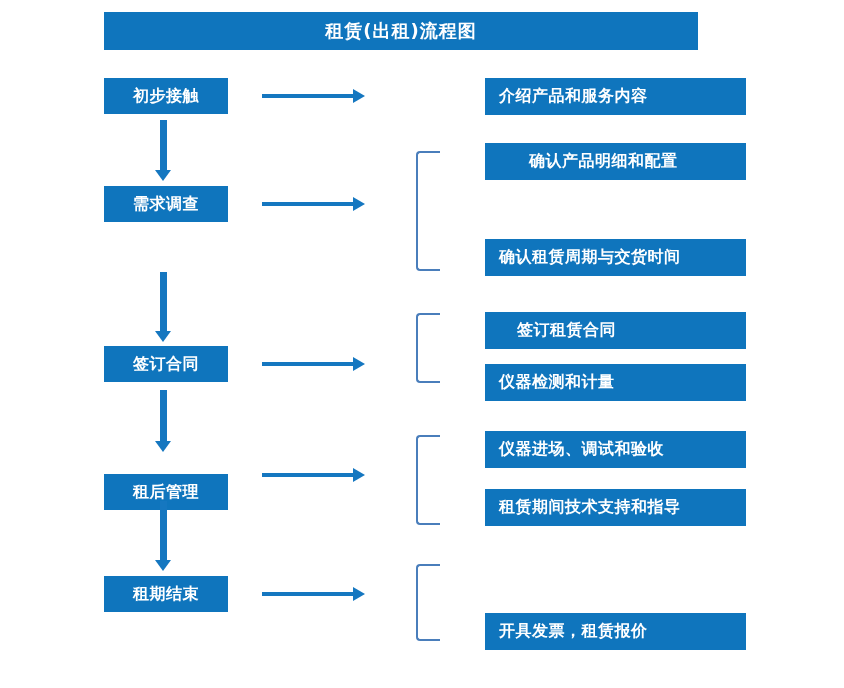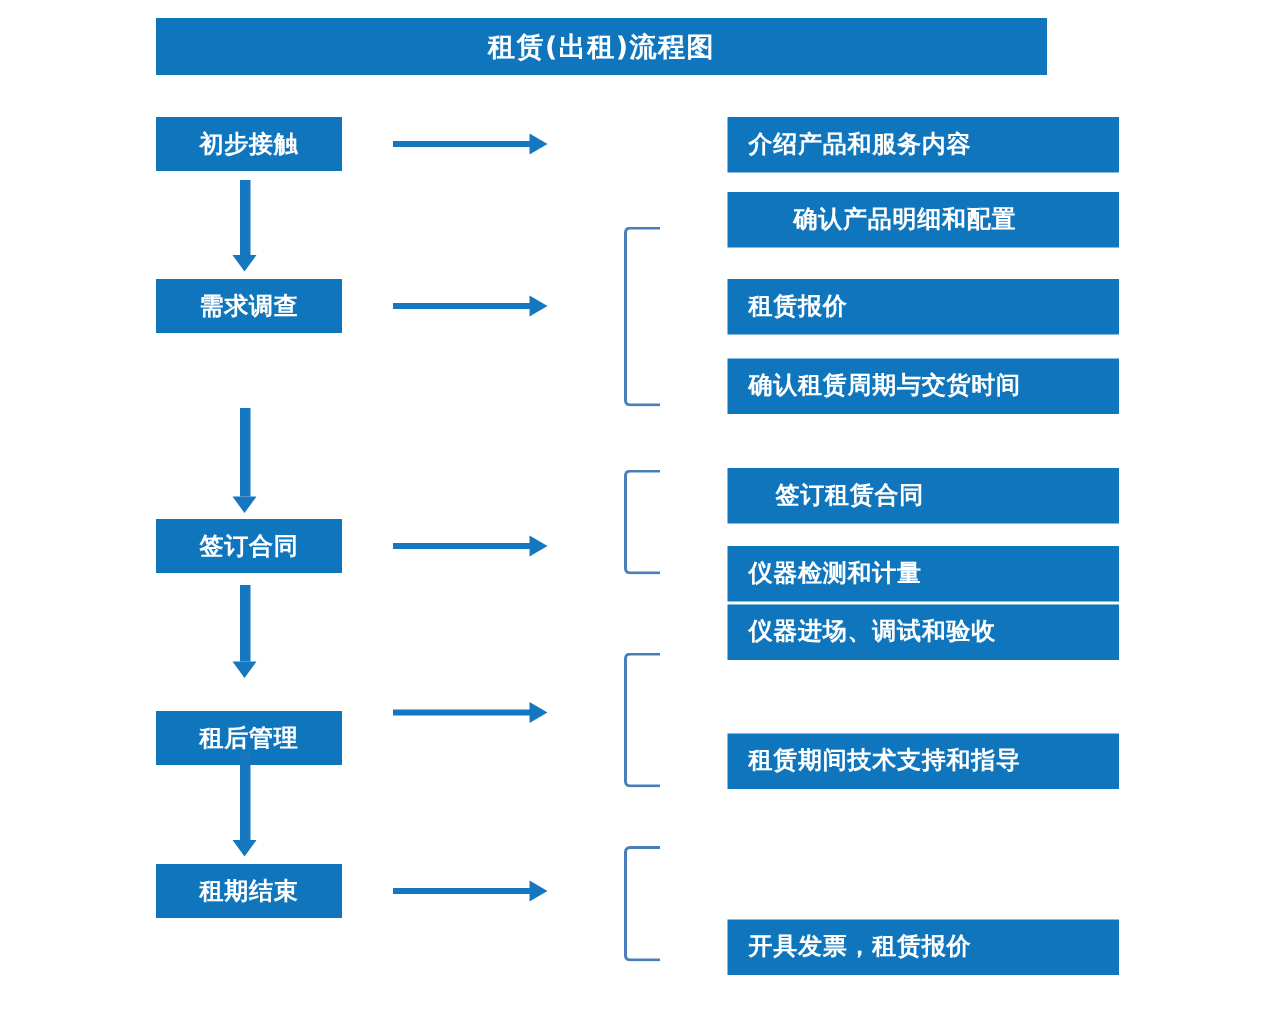--- a/index.html
+++ b/index.html
@@ -196,30 +196,29 @@
   <div class="bracket" style="top:151px; height:120px;"></div>
 
   <div class="bracket" style="top:313px; height:70px;"></div>
 
   <div class="bracket" style="top:435px; height:90px;"></div>
 
   <div class="bracket" style="top:564px; height:77px;"></div>
 
   <div class="detail-box" style="top:78px;">介绍产品和服务内容</div>
 
-  <div class="detail-box" style="top:128px;padding-left:44px;">确认产品明细和配置</div>
-
-  <div class="detail-box" style="top:186px;">租赁报价</div>
+  <div class="detail-box" style="top:143px;padding-left:44px;">确认产品明细和配置</div>
+
 
   <div class="detail-box" style="top:239px;">确认租赁周期与交货时间</div>
 
   <div class="detail-box" style="top:312px;padding-left:32px;">签订租赁合同</div>
 
   <div class="detail-box" style="top:364px;">仪器检测和计量</div>
 
-  <div class="detail-box" style="top:403px;">仪器进场、调试和验收</div>
+  <div class="detail-box" style="top:431px;">仪器进场、调试和验收</div>
 
   <div class="detail-box" style="top:489px;">租赁期间技术支持和指导</div>
 
 
   <div class="detail-box" style="top:613px;">开具发票，租赁报价</div>
 
 </div>
 
 </body></html>

